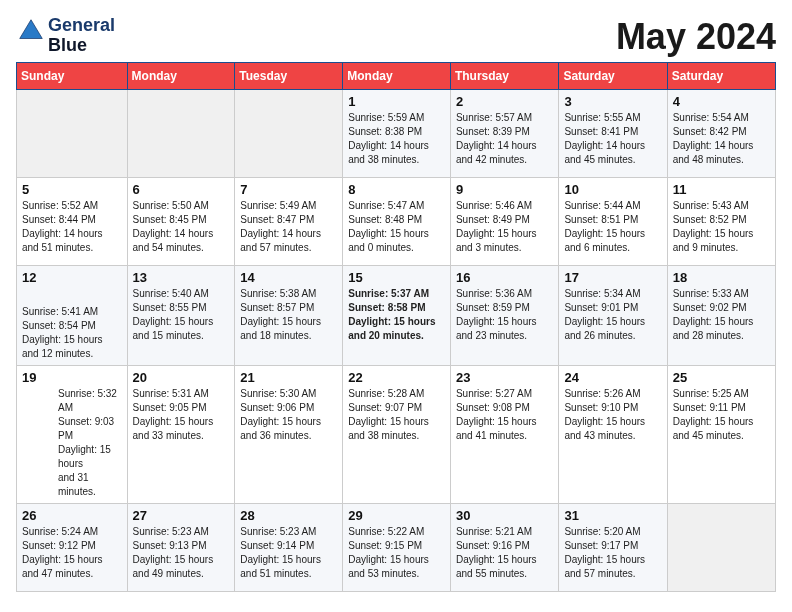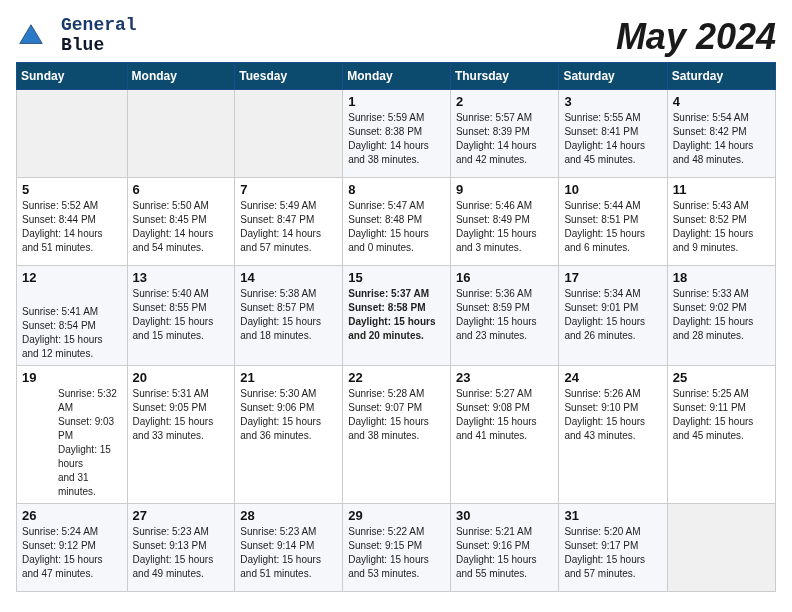--- a/index.html
+++ b/index.html
@@ -11,55 +11,53 @@
       padding: 16px;
     }
     .header {
       display: flex;
       justify-content: space-between;
       align-items: flex-start;
       margin-bottom: 4px;
     }
     .logo {
       display: flex;
-      align-items: center;
-      gap: 15px;
-      font-family: Liberation Mono, monospace;
+      align-items: flex-start;
+      gap: 2px;
     }
     .logo-text {
       font-size: 18px;
       font-weight: bold;
       line-height: 1.1;
     }
     .logo-general { color: #1a3a6b; }
     .logo-blue { color: #0f172a; }
     .logo-icon {
       width: 30px;
       height: 30px;
     }
     .title-block {
       text-align: center;
-      font-style: italic;
     }
     .month-title {
       font-size: 36px;
       font-weight: bold;
       color: #1a1a1a;
     }
     .subtitle {
       font-size: 15px;
       color: #333;
     }
     table {
       width: 100%;
       border-collapse: collapse;
       font-size: 11px;
     }
     thead tr th {
-      background-color: #0c4a6e;
+      background-color: #ef4444;
       color: white;
       padding: 6px 4px;
       text-align: left;
       font-size: 12px;
       font-weight: bold;
       border: 1px solid #1a4d8f;
     }
     tbody tr td {
       border: 1px solid #ccc;
       vertical-align: top;

